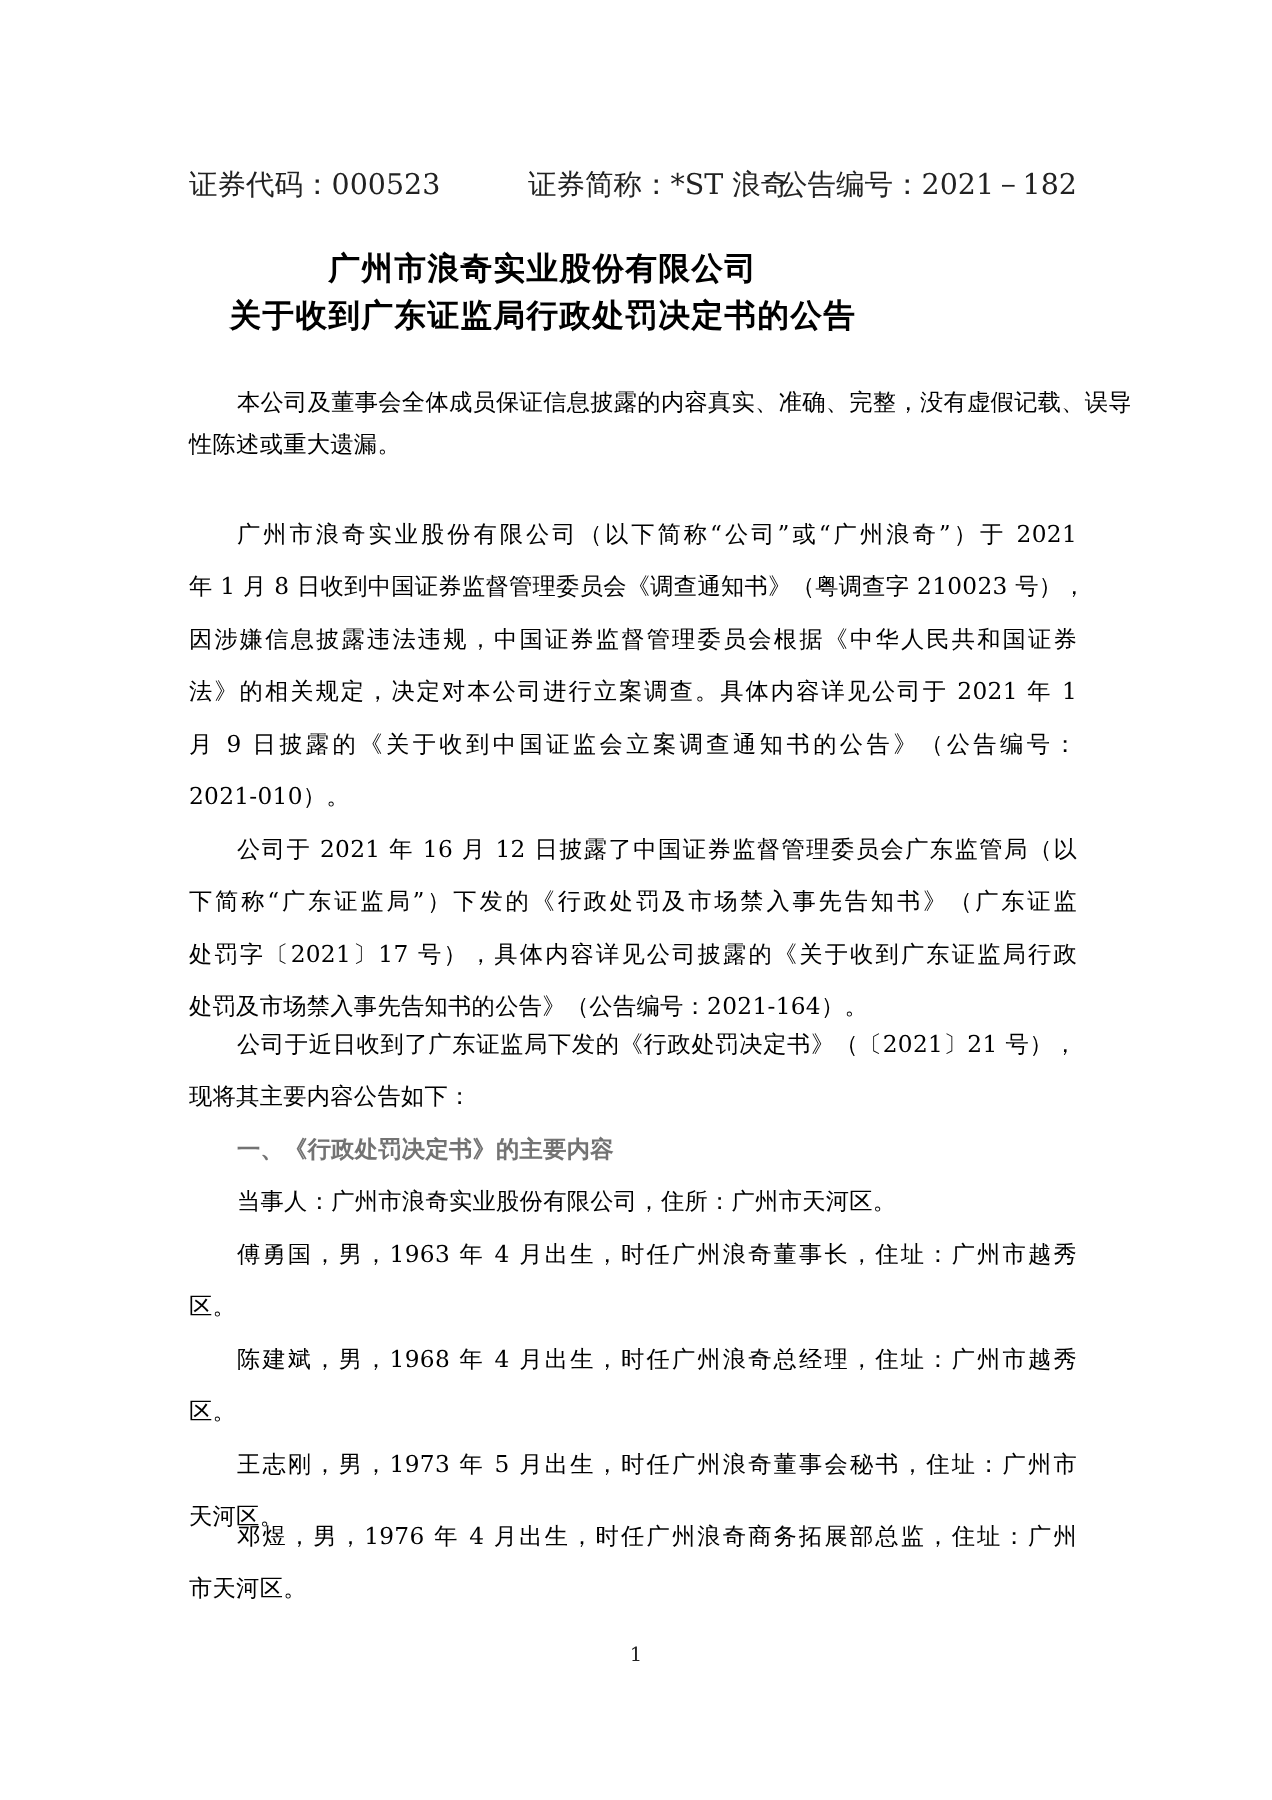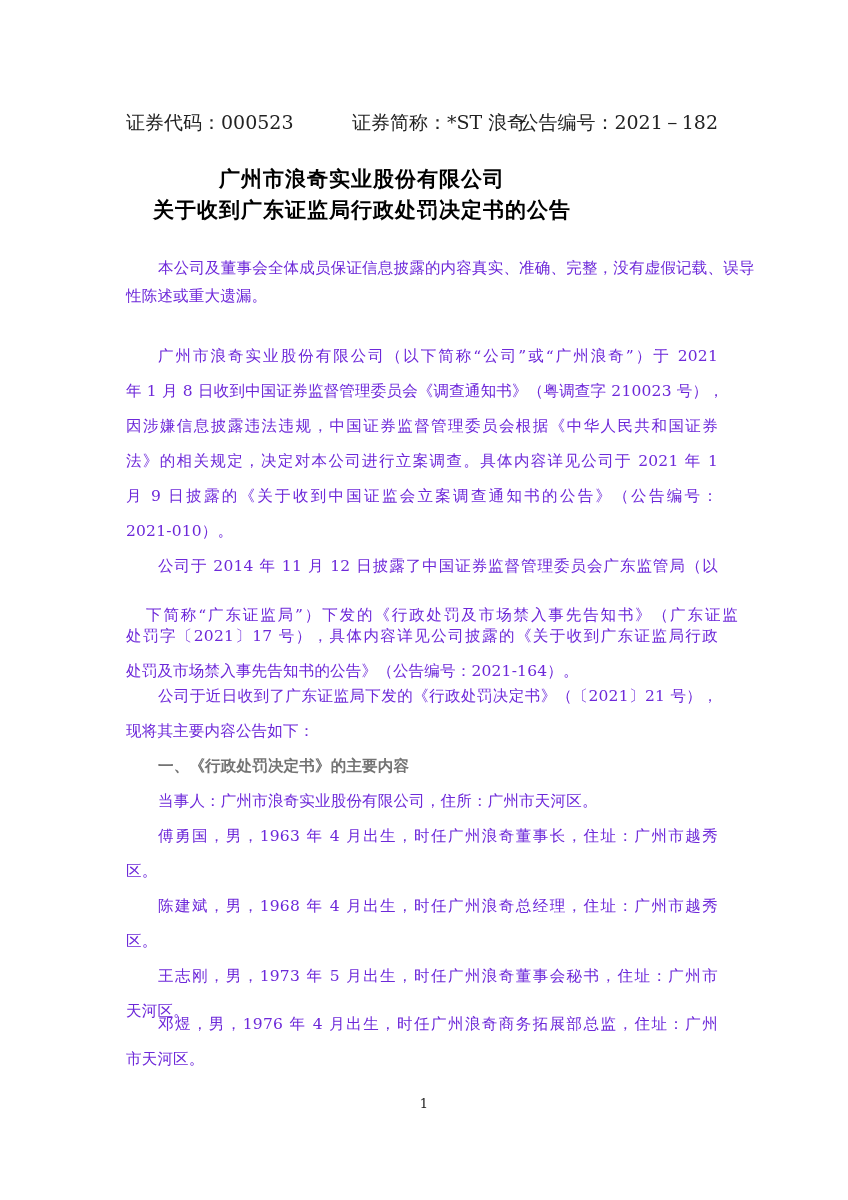--- a/index.html
+++ b/index.html
@@ -8,21 +8,21 @@
   .page { position: absolute; left: 0; top: 0; width: 848px; height: 1200px; background: #fff; }
   .hdr { position: absolute; top: 110px; font-size: 19px; color: #222; white-space: nowrap; }
   .hdr.code { left: 126px; }
   .hdr.abbr { left: 352px; }
   .hdr.num { right: 130px; }
   .title { position: absolute; left: 0; width: 724px; text-align: center; font-size: 21px;
            font-weight: bold; letter-spacing: 1px; color: #000; white-space: nowrap; }
   .title.t1 { top: 165px; }
   .title.t2 { top: 196px; }
   .line { position: absolute; left: 126px; width: 592px; font-size: 15.5px; white-space: nowrap;
-          color: #6d28d9; text-align: justify; text-align-last: justify; letter-spacing: 0.2px; }
+          color: #000000; text-align: justify; text-align-last: justify; letter-spacing: 0.2px; }
   .line.indent { left: 158px; width: 560px; }
   .line.last { text-align-last: left; }
   .line.bold { font-weight: bold; color: #737373; }
   .pagenum { position: absolute; top: 1096px; left: 0; width: 848px; text-align: center;
              font-size: 13px; color: #222; }
 </style>
 </head>
 <body>
 
 <div class="page">
@@ -37,22 +37,22 @@
   <div class="line indent" style="top:258px;">本公司及董事会全体成员保证信息披露的内容真实、准确、完整，没有虚假记载、误导</div>
   <div class="line last" style="top:286px;">性陈述或重大遗漏。</div>
 
   <div class="line indent" style="top:346px;">广州市浪奇实业股份有限公司（以下简称“公司”或“广州浪奇”）于 2021</div>
   <div class="line" style="top:381px;">年 1 月 8 日收到中国证券监督管理委员会《调查通知书》（粤调查字 210023 号），</div>
   <div class="line" style="top:416px;">因涉嫌信息披露违法违规，中国证券监督管理委员会根据《中华人民共和国证券</div>
   <div class="line" style="top:451px;">法》的相关规定，决定对本公司进行立案调查。具体内容详见公司于 2021 年 1</div>
   <div class="line" style="top:486px;">月 9 日披露的《关于收到中国证监会立案调查通知书的公告》（公告编号：</div>
   <div class="line last" style="top:521px;">2021-010）。</div>
 
-  <div class="line indent" style="top:556px;">公司于 2014 年 11 月 12 日披露了中国证券监督管理委员会广东监管局（以</div>
-  <div class="line" style="top:605px;margin-left:20px;">下简称“广东证监局”）下发的《行政处罚及市场禁入事先告知书》（广东证监</div>
+  <div class="line indent" style="top:556px;">公司于 2021 年 16 月 12 日披露了中国证券监督管理委员会广东监管局（以</div>
+  <div class="line" style="top:591px;">下简称“广东证监局”）下发的《行政处罚及市场禁入事先告知书》（广东证监</div>
   <div class="line" style="top:626px;">处罚字〔2021〕17 号），具体内容详见公司披露的《关于收到广东证监局行政</div>
   <div class="line last" style="top:661px;">处罚及市场禁入事先告知书的公告》（公告编号：2021-164）。</div>
 
   <div class="line indent" style="top:686px;">公司于近日收到了广东证监局下发的《行政处罚决定书》（〔2021〕21 号），</div>
   <div class="line last" style="top:721px;">现将其主要内容公告如下：</div>
 
   <div class="line indent last bold" style="top:756px;">一、《行政处罚决定书》的主要内容</div>
 
   <div class="line indent last" style="top:791px;">当事人：广州市浪奇实业股份有限公司，住所：广州市天河区。</div>
 

